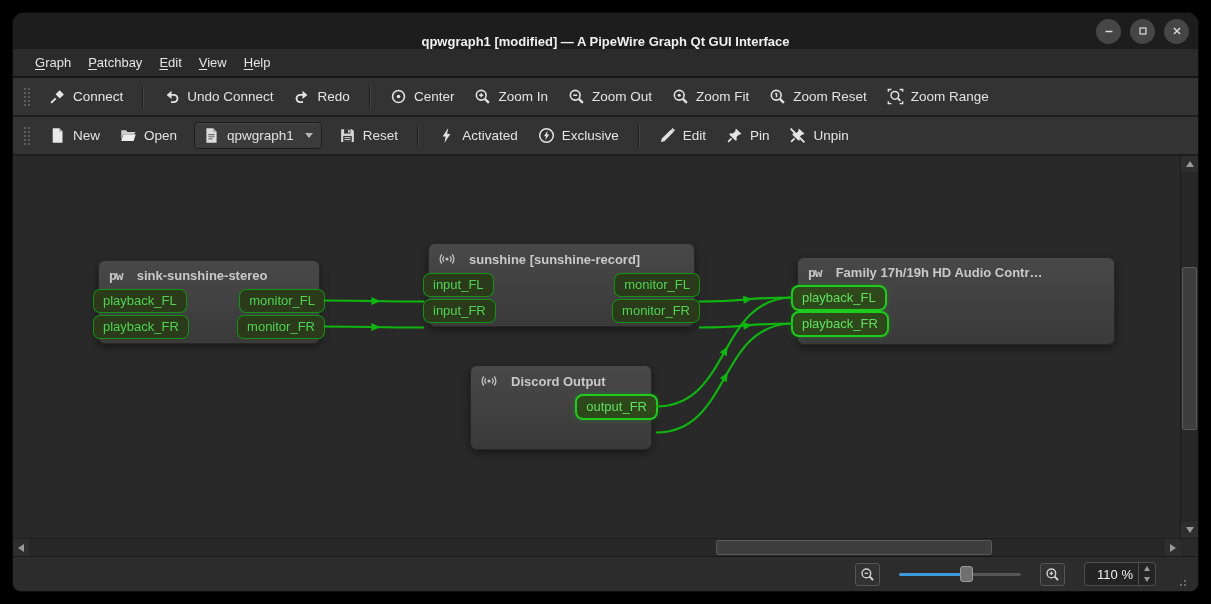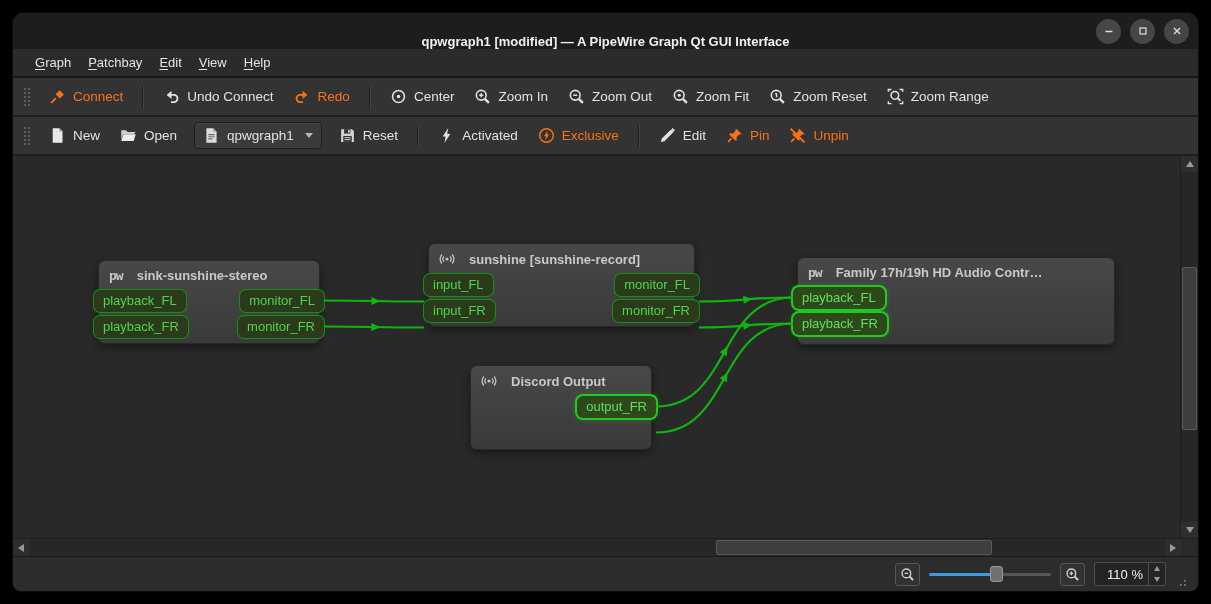--- a/index.html
+++ b/index.html
@@ -23,21 +23,21 @@
   .menu-item u{text-underline-offset:2px;}
 
   
   .toolbar{height:37px;background:#333333;display:flex;align-items:center;padding:0 6px;gap:2px;
            border-bottom:2px solid #1e1e1e;flex:none;}
   .tb-grip{width:7px;height:20px;margin:0 8px 0 4px;
            background-image:radial-gradient(#5d5d5d 1px,transparent 1.2px);background-size:4px 4px;}
   .tb-sep{width:1px;height:22px;background:#1f1f1f;border-right:1px solid #454545;margin:0 8px;}
   .tb-btn{display:flex;align-items:center;gap:7px;padding:5px 9px;color:#e2e2e2;font-size:13.5px;
           border-radius:3px;white-space:nowrap;}
-  .tb-btn.disabled{color:#f97316;}
+  .tb-btn.disabled{color:#e5e5e5;}
   .tb-btn .ic,.tb-combo .ic{width:17px;height:17px;display:block;}
   .tb-combo{display:flex;align-items:center;gap:7px;background:#3b3b3b;border:1px solid #1c1c1c;
             border-radius:4px;padding:4px 8px;color:#e2e2e2;font-size:13.5px;margin:0 6px;
             box-shadow:inset 0 1px 0 rgba(255,255,255,.06);}
   .combo-arrow{width:0;height:0;border-left:4px solid transparent;border-right:4px solid transparent;
                border-top:5px solid #b5b5b5;margin-left:4px;}
 
   
   .workspace{flex:1;display:flex;min-height:0;}
   .canvas{flex:1;position:relative;background:#292929;overflow:hidden;}
@@ -72,21 +72,21 @@
   .v-thumb{position:absolute;left:1px;right:1px;top:95px;height:163px;background:#3e3e3e;
            border:1px solid #5a5a5a;border-radius:2px;box-sizing:border-box;}
   .hscroll-row{height:17px;display:flex;background:#2a2a2a;border-top:1px solid #1e1e1e;flex:none;}
   .h-track{flex:1;position:relative;background:#272727;}
   .h-thumb{position:absolute;top:1px;bottom:1px;left:687px;width:276px;background:#3e3e3e;
            border:1px solid #5a5a5a;border-radius:2px;box-sizing:border-box;}
   .scroll-corner{width:17px;background:#2a2a2a;flex:none;}
 
   
   .statusbar{height:34px;background:#2c2c2c;border-top:1px solid #1a1a1a;display:flex;align-items:center;
-             padding:0 10px 0 8px;gap:9px;flex:none;}
+             padding:0 10px 0 8px;gap:19px;flex:none;}
   .sb-spacer{flex:1;}
   .sb-zoombtn{width:25px;height:23px;border:1px solid #565656;border-radius:3px;background:#323232;
               color:#cfcfcf;display:flex;align-items:center;justify-content:center;box-sizing:border-box;}
   .sb-zoombtn svg{width:15px;height:15px;}
   .slider{width:122px;height:20px;position:relative;}
   .slider-fill{position:absolute;left:0;top:9px;height:3px;width:55%;border-radius:2px;}
   .slider-rest{position:absolute;left:55%;right:0;top:9px;height:3px;background:#565656;border-radius:2px;}
   .slider-handle{position:absolute;left:calc(55% - 6px);top:2px;width:13px;height:16px;background:#707070;
                  border:1px solid #9a9a9a;border-radius:3px;box-sizing:border-box;}
   .spinbox{width:72px;height:24px;background:#242424;border:1px solid #4e4e4e;border-radius:3px;

